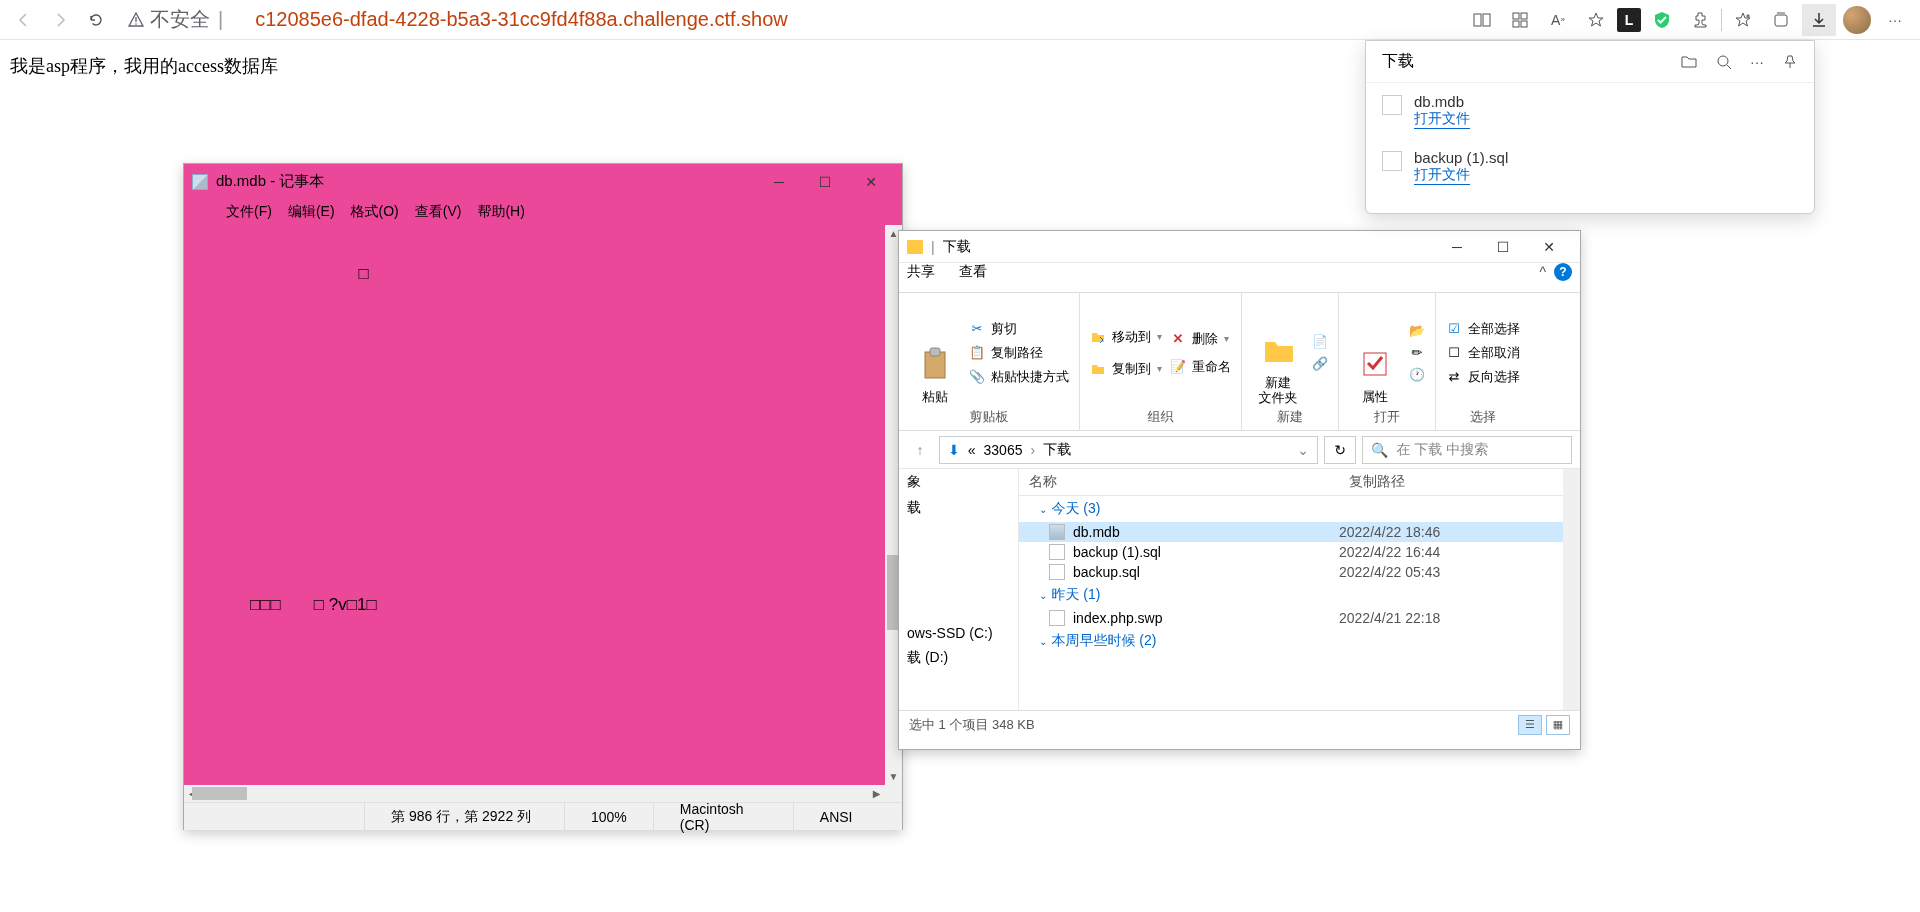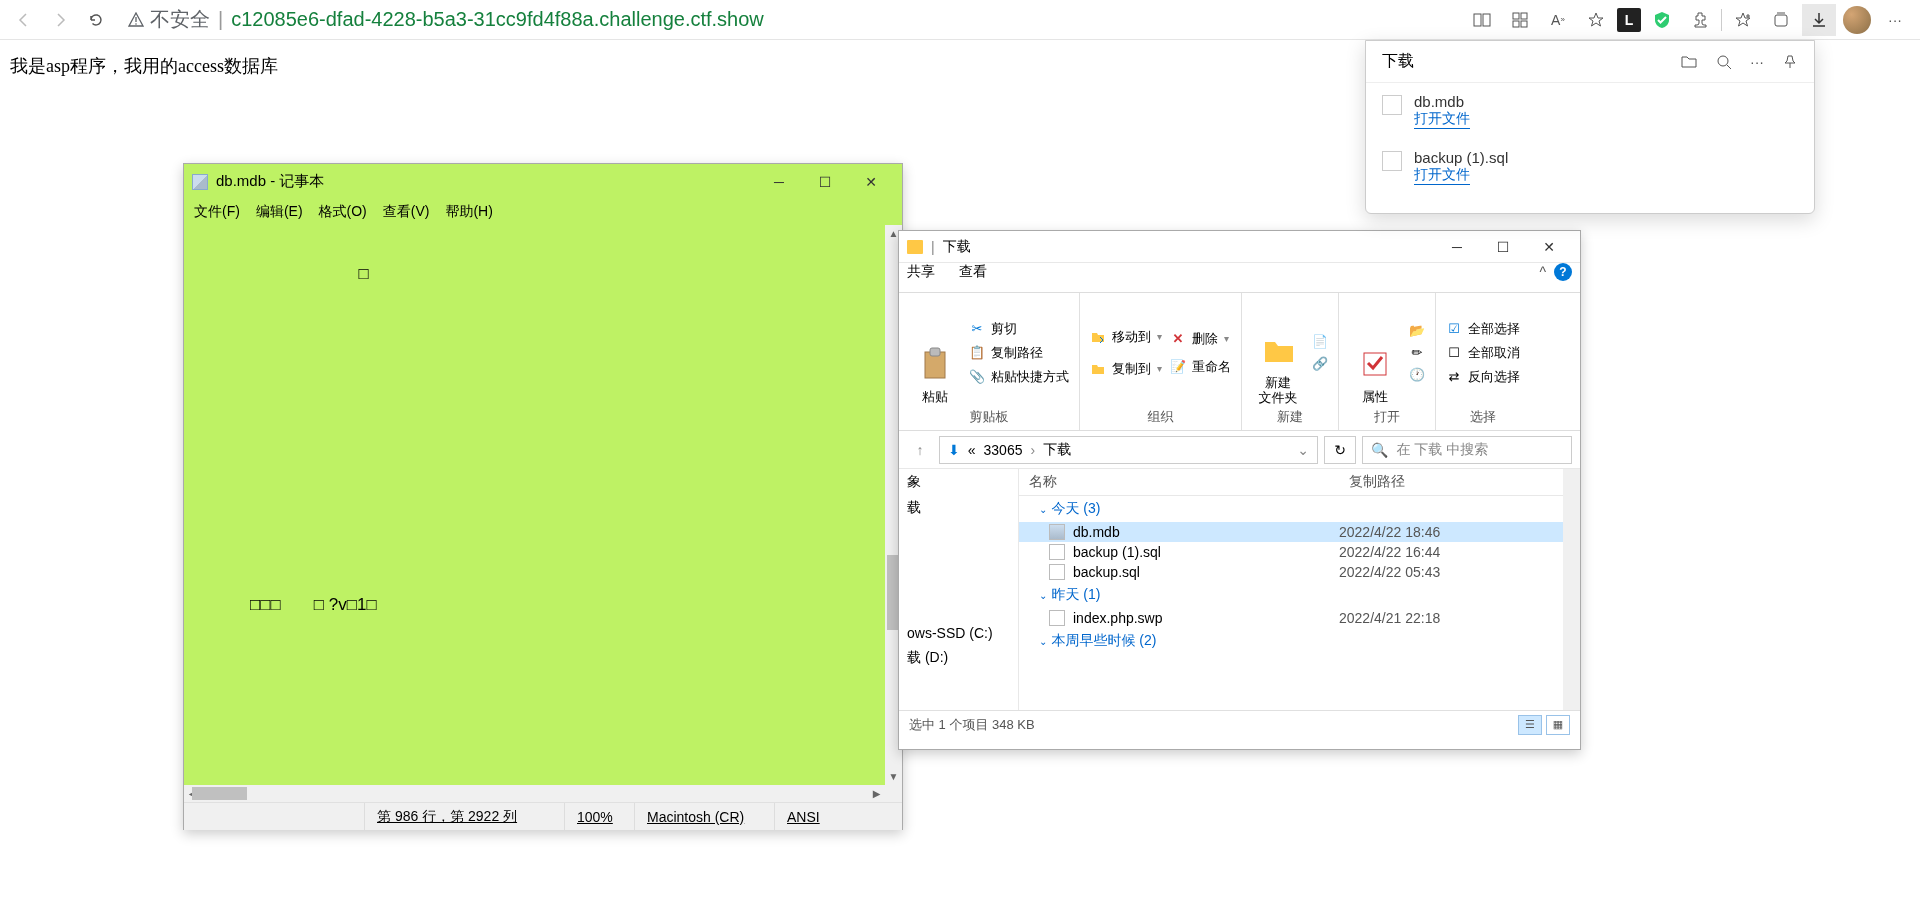--- a/index.html
+++ b/index.html
@@ -6,57 +6,57 @@
   body { background: #fff; width: 1920px; height: 912px; position: relative; overflow: hidden; font-size: 14px; }
 
   
   .browser-bar { height: 40px; display: flex; align-items: center; padding: 0 8px; border-bottom: 1px solid #e5e5e5; gap: 6px; }
   .nav-btns { display: flex; gap: 4px; }
   .nav-btn { width: 32px; height: 32px; display: flex; align-items: center; justify-content: center; color: #555; border-radius: 4px; }
   .nav-btn.disabled { color: #bbb; }
   .addr { flex: 1; display: flex; align-items: center; gap: 8px; padding: 4px 10px; color: #555; font-size: 20px; }
   .insecure { display: flex; align-items: center; gap: 6px; color: #5f6368; }
   .sep { color: #999; }
-  .url-text { color: #15803d; }
+  .url-text { color: #c2410c; margin-left: 24px; }
   .right-icons { display: flex; gap: 4px; align-items: center; }
   .tb-icon { width: 34px; height: 32px; display: flex; align-items: center; justify-content: center; color: #555; }
   .tb-icon.active { background: #e8e8e8; }
   .shield { color: #2ecc71; }
   .avatar { width: 28px; height: 28px; border-radius: 50%; background: radial-gradient(circle at 30% 30%, #d4a574, #8b6f47); }
   .divider-v { width: 1px; height: 22px; background: #ccc; }
 
   .page-content { padding: 14px 10px; font-size: 18px; font-family: Liberation Serif, serif; }
 
   
   .dl-panel { position: absolute; top: 40px; right: 105px; width: 450px; border: 1px solid #ccc; background: #fff; box-shadow: 0 6px 20px rgba(0,0,0,0.15); z-index: 30; border-bottom-left-radius: 6px; border-bottom-right-radius: 6px; }
   .dl-head { display: flex; align-items: center; justify-content: space-between; padding: 10px 16px; border-bottom: 1px solid #eee; }
   .dl-title { font-size: 16px; }
   .dl-actions { display: flex; gap: 18px; color: #555; }
   .dl-item { display: flex; gap: 12px; padding: 10px 16px; }
   .dl-file-icon { width: 20px; height: 20px; border: 1px solid #ccc; margin-top: 2px; }
   .dl-name { font-size: 15px; color: #333; }
   .dl-link { color: #0066cc; font-size: 14px; border-bottom: 1px solid #0066cc; display: inline-block; }
 
   
-  .notepad { position: absolute; left: 183px; top: 163px; width: 720px; height: 667px; border: 1px solid #aaa; background: #bef264; box-shadow: 0 4px 12px rgba(0,0,0,0.2); z-index: 10; }
+  .notepad { position: absolute; left: 183px; top: 163px; width: 720px; height: 667px; border: 1px solid #aaa; background: #ec4899; box-shadow: 0 4px 12px rgba(0,0,0,0.2); z-index: 10; }
   .np-titlebar { height: 35px; display: flex; align-items: center; justify-content: space-between; padding: 0 8px; }
   .np-title { display: flex; align-items: center; gap: 8px; font-size: 15px; }
   .np-file-icon { width: 16px; height: 16px; background: linear-gradient(135deg, #cde 50%, #abc 50%); border: 1px solid #8ac; }
   .np-ctrls { display: flex; }
   .np-ctrl { width: 46px; height: 30px; display: flex; align-items: center; justify-content: center; color: #333; }
-  .np-menu { display: flex; gap: 16px; padding: 4px 10px; font-size: 14px; }
+  .np-menu { display: flex; gap: 16px; padding: 4px 10px; font-size: 14px; margin-left: 32px; }
   .np-body { position: relative; height: 577px; overflow: hidden; }
   .np-text { padding: 10px 14px; font-size: 17px; font-family: Consolas, monospace; line-height: 1.5; white-space: pre; position: absolute; top: 0; }
   .np-vscroll { position: absolute; right: 0; top: 0; bottom: 17px; width: 17px; background: #f0f0f0; }
   .np-hscroll { position: absolute; left: 0; right: 0; bottom: 0; height: 17px; background: #f0f0f0; }
   .np-vthumb { position: absolute; left: 2px; right: 2px; top: 330px; height: 75px; background: #c0c0c0; }
   .np-hthumb { position: absolute; top: 2px; bottom: 2px; left: 8px; width: 55px; background: #c0c0c0; }
   .np-arrow { position: absolute; width: 17px; height: 17px; display: flex; align-items: center; justify-content: center; color: #666; font-size: 10px; }
   .np-status { height: 28px; border-top: 1px solid #e0e0e0; display: flex; align-items: center; font-size: 14px; background: #f0f0f0; }
-  .np-status-cell { padding: 0 12px; border-left: 1px solid #ddd; height: 100%; display: flex; align-items: center; text-decoration: underline; }
+  .np-status-cell { padding: 0 26px; border-left: 1px solid #ddd; height: 100%; display: flex; align-items: center; }
   .np-status-cell:first-child { border-left: none; flex: 0 0 180px; }
 
   
   .explorer { position: absolute; left: 898px; top: 230px; width: 683px; height: 520px; border: 1px solid #aaa; background: #fff; box-shadow: 0 4px 12px rgba(0,0,0,0.2); z-index: 20; }
   .ex-titlebar { height: 32px; display: flex; align-items: center; justify-content: space-between; padding: 0 8px; border-bottom: 1px solid #e8e8e8; }
   .ex-title { display: flex; align-items: center; gap: 8px; font-size: 14px; }
   .ex-folder-icon { width: 16px; height: 14px; background: #ffc845; border-radius: 1px; }
   .ex-ctrls { display: flex; }
   .ex-ctrl { width: 46px; height: 28px; display: flex; align-items: center; justify-content: center; color: #333; }
   .ex-tabs { height: 30px; display: flex; align-items: flex-start; padding: 0 8px; gap: 24px; font-size: 14px; border-bottom: 1px solid #ddd; }

